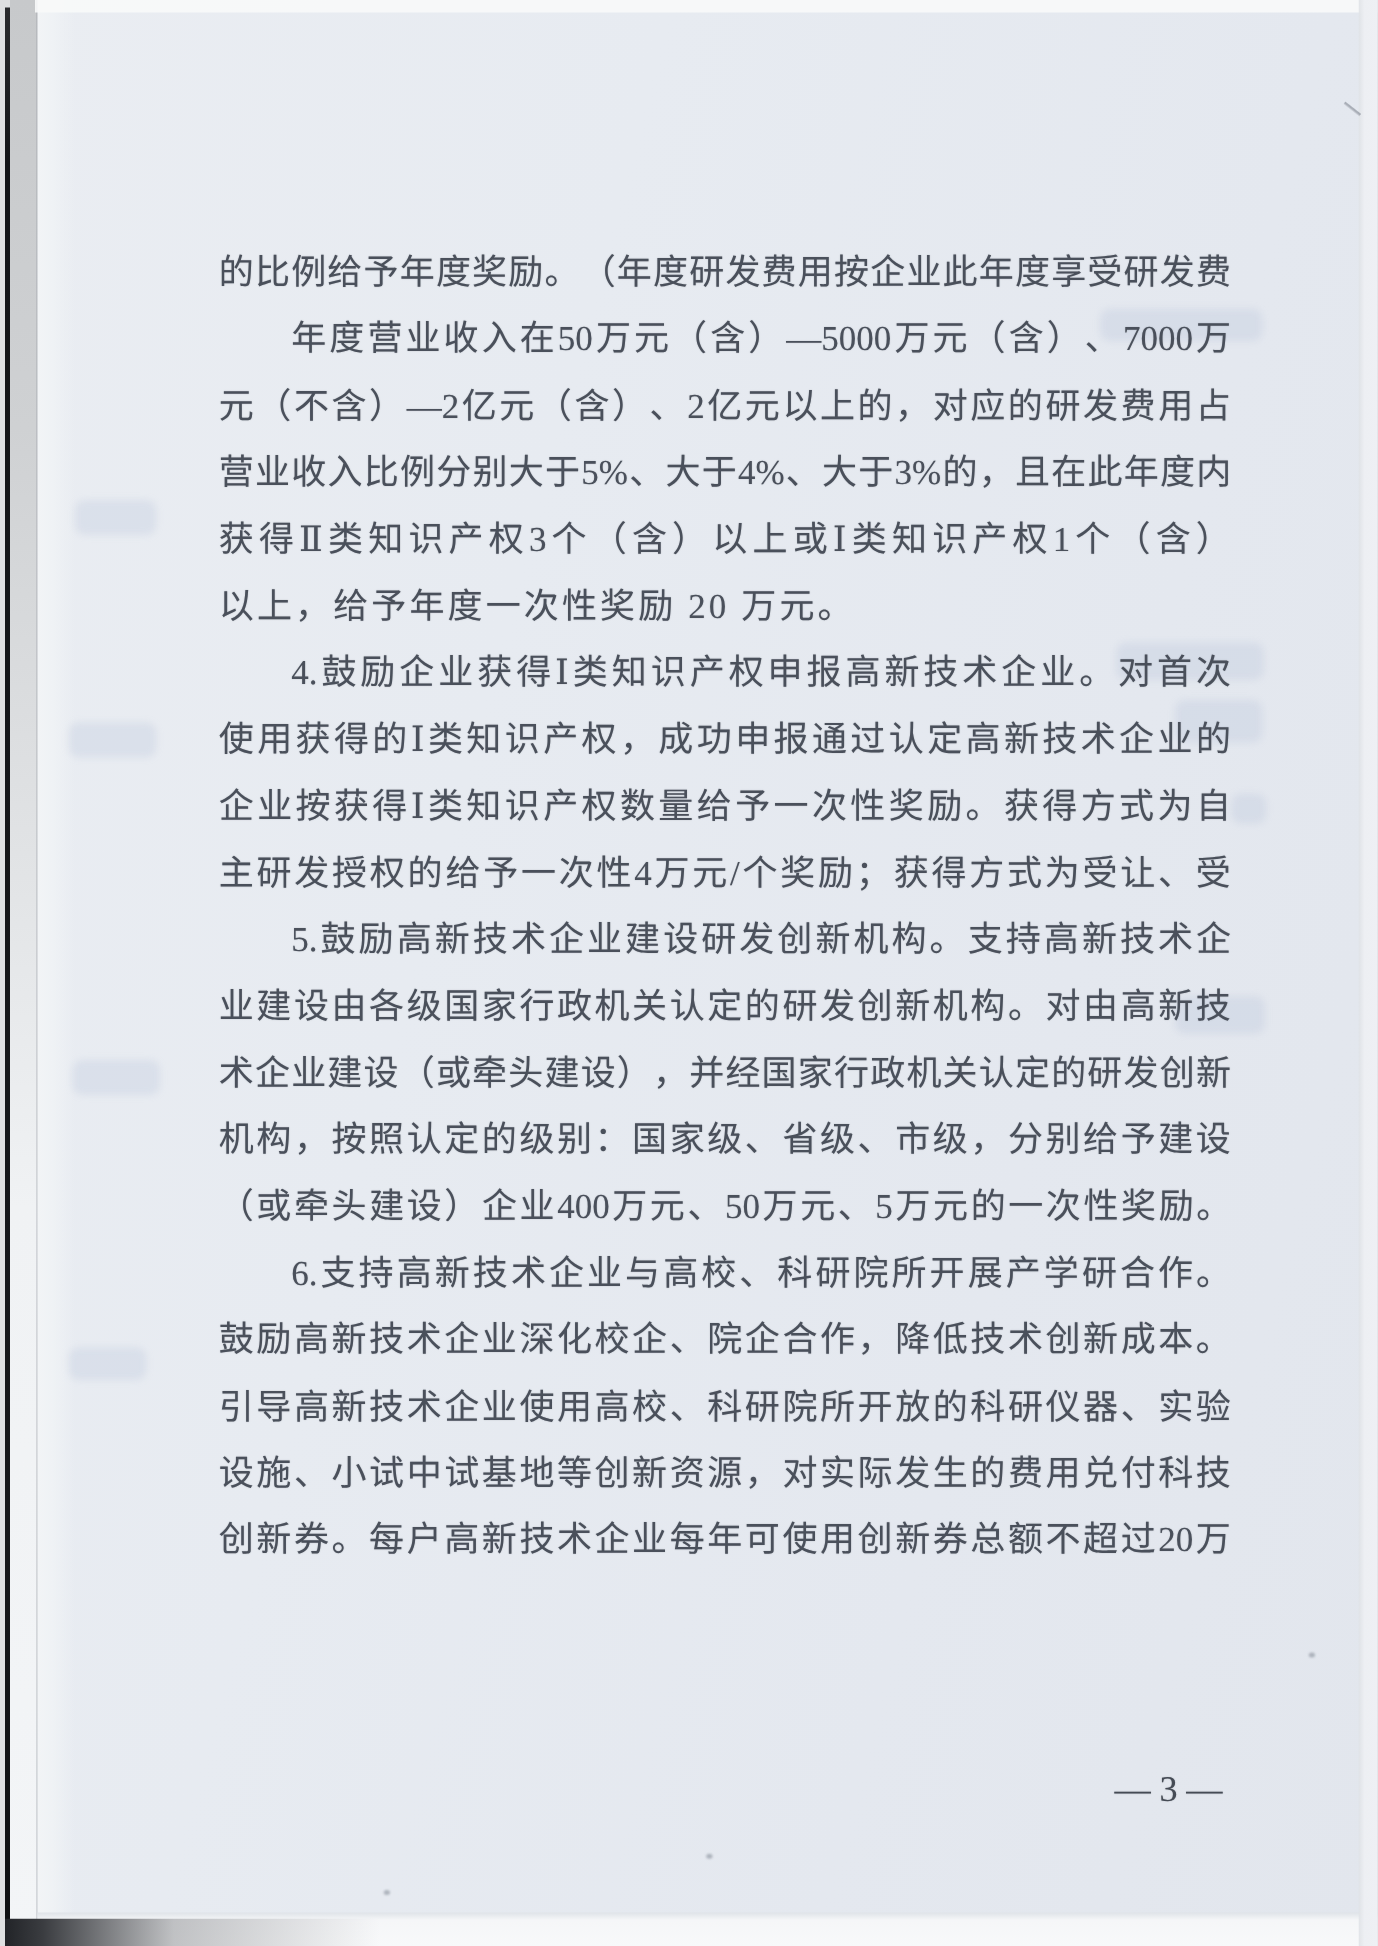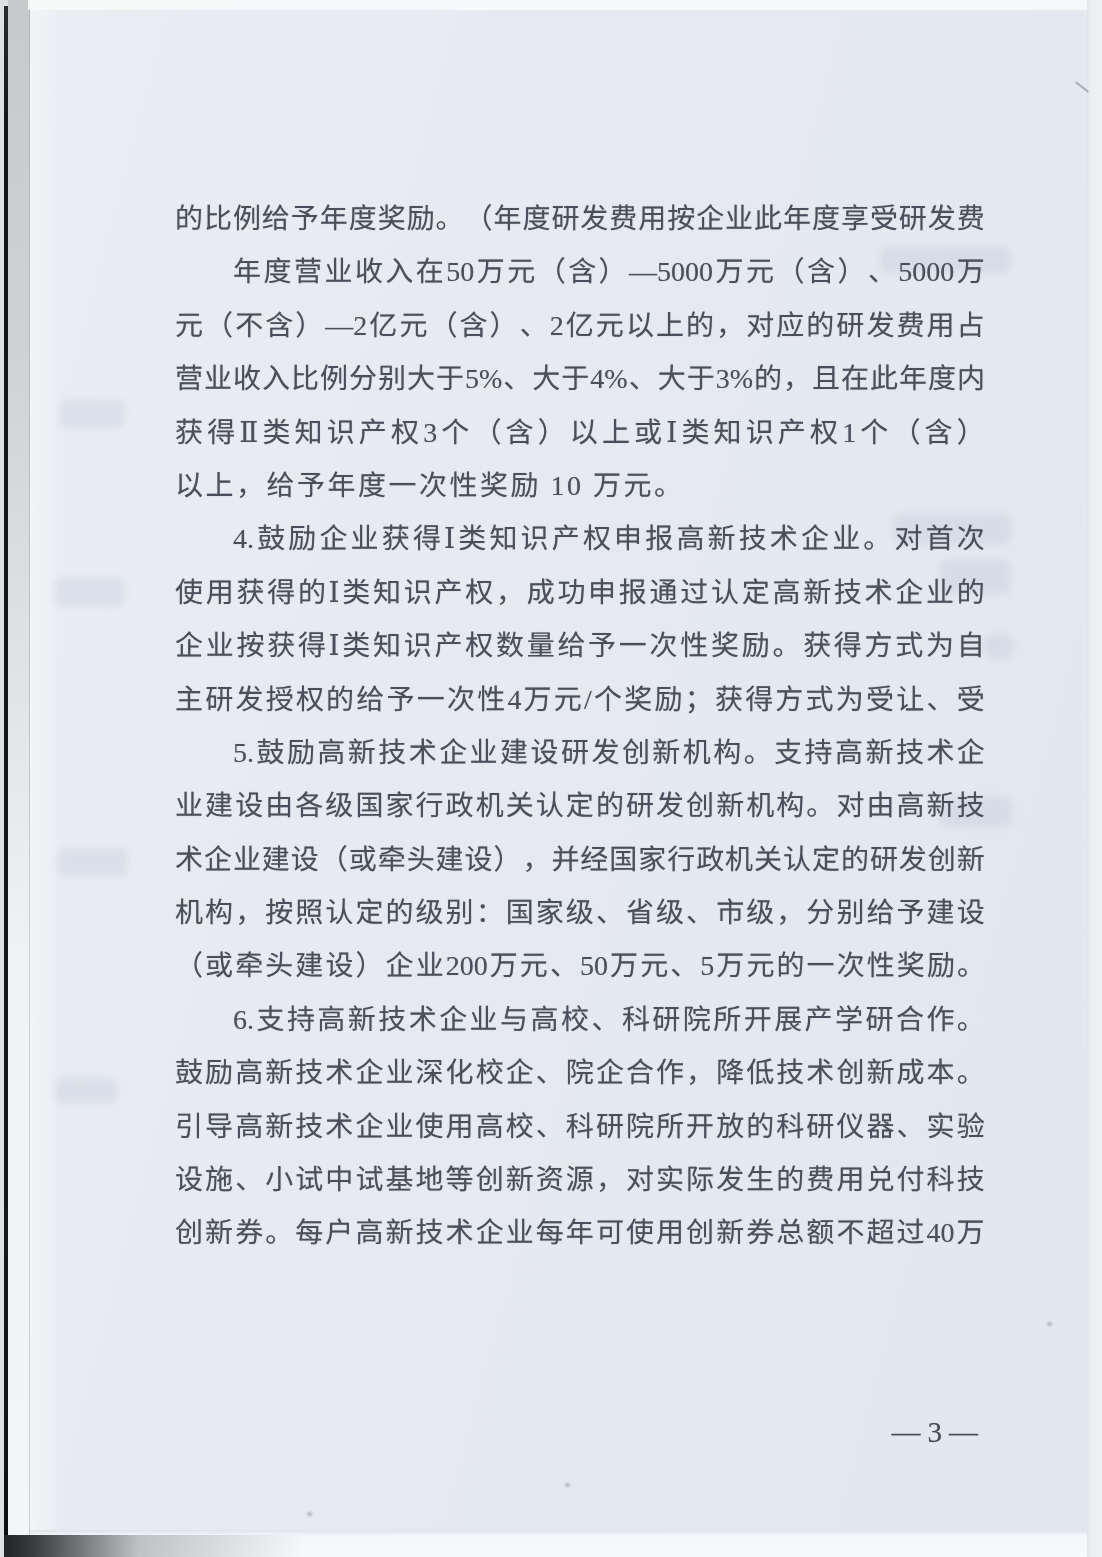--- a/index.html
+++ b/index.html
@@ -160,21 +160,21 @@
         <span>（</span>
         <span>含</span>
         <span>）</span>
         <span>—5000</span>
         <span>万</span>
         <span>元</span>
         <span>（</span>
         <span>含</span>
         <span>）</span>
         <span>、</span>
-        <span>5000</span>
+        <span>7000</span>
         <span>万</span>
       </div>
       <div class="line fill">
         <span>元</span>
         <span>（</span>
         <span>不</span>
         <span>含</span>
         <span>）</span>
         <span>—2</span>
         <span>亿</span>
@@ -250,21 +250,21 @@
         <span>知</span>
         <span>识</span>
         <span>产</span>
         <span>权</span>
         <span>1</span>
         <span>个</span>
         <span>（</span>
         <span>含</span>
         <span>）</span>
       </div>
-      <div class="line">以上，给予年度一次性奖励 10 万元。</div>
+      <div class="line">以上，给予年度一次性奖励 20 万元。</div>
       <div class="line fill indent">
         <span>4.</span>
         <span>鼓</span>
         <span>励</span>
         <span>企</span>
         <span>业</span>
         <span>获</span>
         <span>得</span>
         <span>Ⅰ</span>
         <span>类</span>
@@ -491,21 +491,21 @@
       <div class="line fill">
         <span>（</span>
         <span>或</span>
         <span>牵</span>
         <span>头</span>
         <span>建</span>
         <span>设</span>
         <span>）</span>
         <span>企</span>
         <span>业</span>
-        <span>200</span>
+        <span>400</span>
         <span>万</span>
         <span>元</span>
         <span>、</span>
         <span>50</span>
         <span>万</span>
         <span>元</span>
         <span>、</span>
         <span>5</span>
         <span>万</span>
         <span>元</span>
@@ -650,19 +650,19 @@
         <span>使</span>
         <span>用</span>
         <span>创</span>
         <span>新</span>
         <span>券</span>
         <span>总</span>
         <span>额</span>
         <span>不</span>
         <span>超</span>
         <span>过</span>
-        <span>40</span>
+        <span>20</span>
         <span>万</span>
       </div>
     </main>
 
   <div class="page-number">—3—</div>
 </div>
 
 </body></html>

